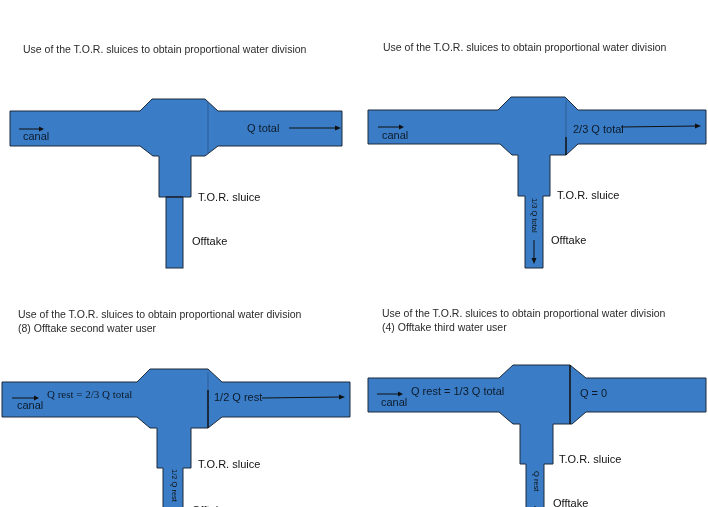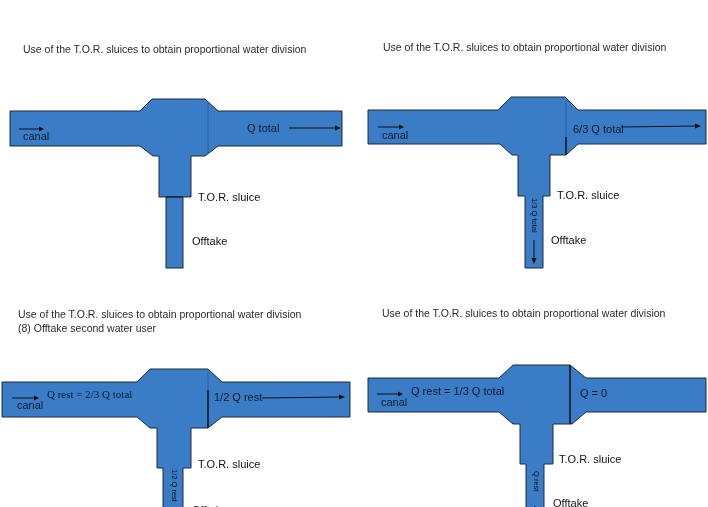--- a/index.html
+++ b/index.html
@@ -55,21 +55,21 @@
     <g>
       <line x1="267" y1="87" x2="343" y2="86" stroke="#111" stroke-width="1"></line>
       <polygon points="347,86 341,83.5 341,88.5" fill="#111"></polygon>
     </g>
     <g>
       <line x1="180" y1="200" x2="180" y2="221" stroke="#111" stroke-width="1"></line>
       <polygon points="180,224 177.5,218 182.5,218" fill="#111"></polygon>
     </g>
   </svg>
   <div class="lbl dark" style="left:28px;top:91px;">canal</div>
-  <div class="lbl dark" style="left:219px;top:85px;">6/3 Q total</div>
+  <div class="lbl dark" style="left:219px;top:85px;">2/3 Q total</div>
   <div class="lbl" style="left:203px;top:151px;">T.O.R. sluice</div>
   <div class="lbl" style="left:197px;top:196px;">Offtake</div>
   <div class="vlbl" style="left:185px;top:158px;">1/3 Q total</div>
 </div>
 
 <div class="panel" style="left:0;top:254px;">
   <div class="panel-title" style="left:18px;top:13px;">
     <div>Use of the T.O.R. sluices to obtain proportional water division</div>
     <div>(8) Offtake second water user</div>
   </div>
@@ -94,20 +94,21 @@
   <div class="lbl dark" style="left:47px;top:96px;font-family:Liberation Serif, serif;">Q rest = 2/3 Q total</div>
   <div class="lbl dark" style="left:214px;top:99px;">1/2 Q rest</div>
   <div class="lbl" style="left:198px;top:166px;">T.O.R. sluice</div>
   <div class="lbl" style="left:192px;top:212px;">Offtake</div>
   <div class="vlbl" style="left:179px;top:175px;">1/2 Q rest</div>
 </div>
 
 <div class="panel" style="left:354px;top:254px;">
   <div class="panel-title" style="left:28px;top:12px;">
     <div>Use of the T.O.R. sluices to obtain proportional water division</div>
+    <div>(4) Offtake third water user</div>
   </div>
   <svg class="diagram" viewBox="0 0 354 253">
     <path class="water" d="M14,84 L145,84 L159,71 L216,71 L232,84 L352,84 L352,118 L232,118 L218,130 L199,130 L199,170 L190,170 L190,242 L172,242 L172,170 L166,170 L166,130 L159,130 L145,118 L14,118 Z"></path>
     <line x1="216" y1="71" x2="216" y2="130" stroke="#111" stroke-width="1.5"></line>
     <g>
       <line x1="23" y1="100" x2="46" y2="100" stroke="#111" stroke-width="1"></line>
       <polygon points="49,100 44,97.5 44,102.5" fill="#111"></polygon>
     </g>
     <g>
       <line x1="181" y1="212" x2="181" y2="234" stroke="#111" stroke-width="1"></line>

